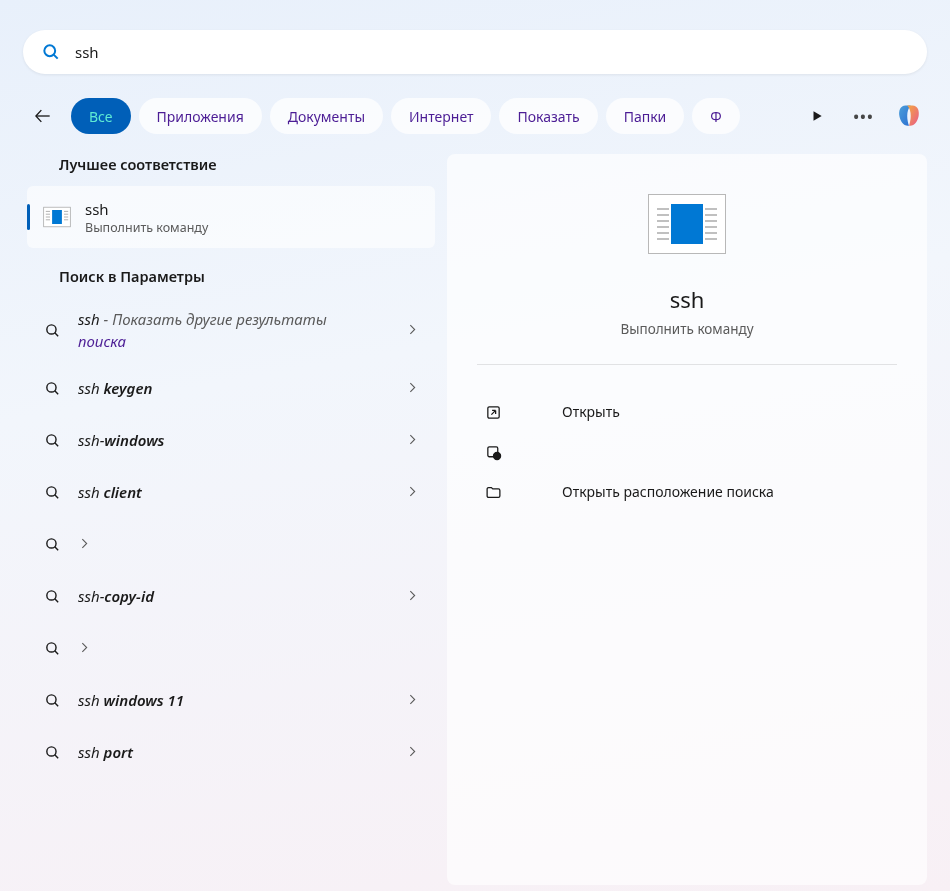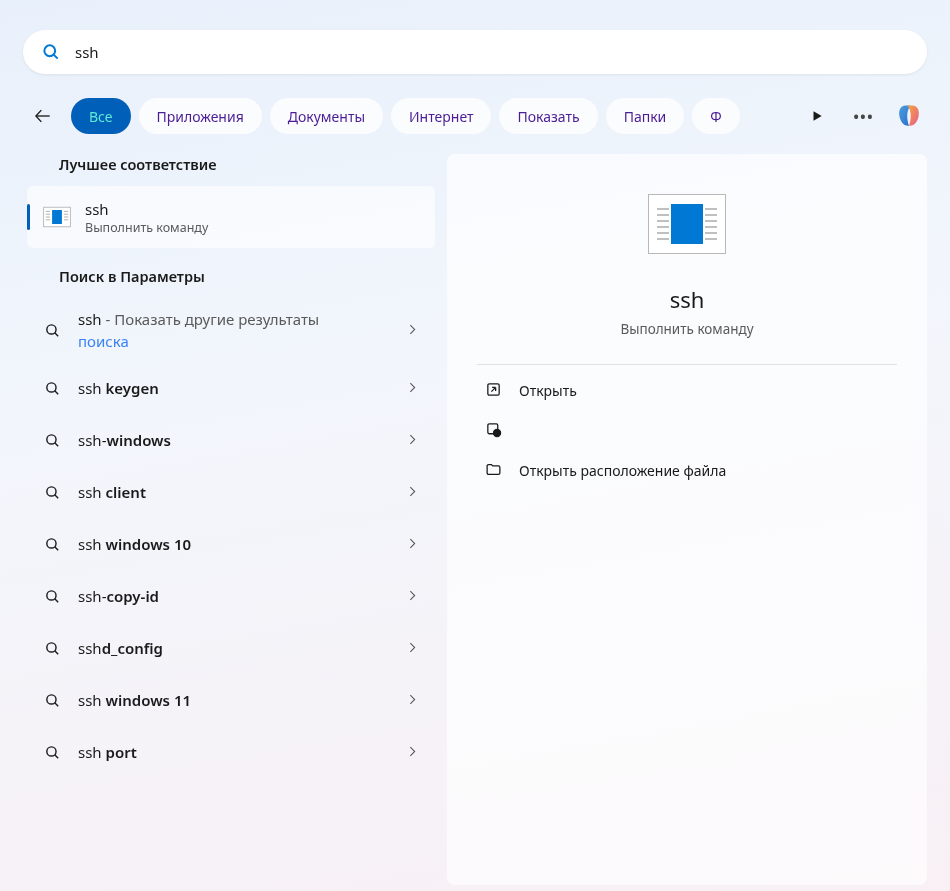--- a/index.html
+++ b/index.html
@@ -21,35 +21,35 @@
 .section-header { font-size: 14.5px; font-weight: 600; color: #1a1a1a; padding: 0 0 12px 40px; margin-left: 19px; }
 .best-match { margin: 0 0 18px 27px; background: rgba(255,255,255,0.6); border-radius: 6px; position: relative; height: 62px; display: flex; align-items: center; padding: 0 14px; cursor: pointer; }
 .best-match::before { content: ""; position: absolute; left: 0; top: 18px; bottom: 18px; width: 3px; background: #005fb8; border-radius: 2px; }
 .best-match .icon-box { width: 32px; height: 32px; display: flex; align-items: center; justify-content: center; margin-right: 12px; }
 .best-match .texts { display: flex; flex-direction: column; }
 .best-match .title { font-size: 15px; font-weight: 400; color: #1a1a1a; }
 .best-match .sub { font-size: 12.5px; color: #5a5a5a; }
 .web-item { height: 52px; display: flex; align-items: center; padding: 0 16px 0 44px; cursor: pointer; position: relative; }
 .web-item.tall { height: 64px; }
 .web-item .search-ico { width: 20px; display: flex; align-items: center; margin-right: 14px; }
-.web-item .label { font-size: 15px; color: #1a1a1a; flex: 1; }
+.web-item .label { font-size: 15px; color: #1a1a1a; flex: 1; font-style: italic; }
 .web-item .label .plain { font-weight: 400; }
 .web-item .label .bold { font-weight: 600; }
 .web-item .label .hint { color: #5a5a5a; font-weight: 400; }
-.web-item .label .hint-block { color: #3b82f6; font-weight: 400; font-size: 15px; display: block; margin-top: 2px; }
+.web-item .label .hint-block { color: #4c1d95; font-weight: 400; font-size: 15px; display: block; margin-top: 2px; }
 .web-item .chev { color: #5a5a5a; }
 .preview-icon { width: 78px; height: 60px; background: #fff; border: 1px solid #b8b8b8; display: flex; align-items: center; justify-content: center; padding: 6px; margin-bottom: 30px; }
 .preview-icon .lines { flex: 1; display: flex; flex-direction: column; gap: 4px; padding: 2px; }
 .preview-icon .lines div { height: 2px; background: #c0c0c0; }
 .preview-icon .square { width: 32px; height: 40px; background: #0078d4; }
 .preview-title { font-size: 22px; color: #1a1a1a; margin-bottom: 6px; }
 .preview-sub { font-size: 13.5px; color: #5a5a5a; margin-bottom: 26px; }
 .divider { width: calc(100% - 60px); height: 1px; background: rgba(0,0,0,0.1); margin-bottom: 16px; }
 .action-list { width: 100%; padding: 0 30px; }
-.action-item { height: 40px; display: flex; align-items: flex-start; cursor: pointer; padding: 0 6px; border-radius: 4px; }
+.action-item { height: 40px; display: flex; align-items: flex-end; cursor: pointer; padding: 0 6px; border-radius: 4px; gap: 43px; }
 .action-item .ico { width: 20px; display: flex; align-items: center; justify-content: center; margin-right: 16px; }
 .action-item .txt { font-size: 14px; color: #1a1a1a; }
 </style>
 </head>
 <body>
 
 <div class="search-bar">
   <svg width="20" height="20" viewBox="0 0 24 24" fill="none" stroke="#0078d4" stroke-width="2.4">
       <circle cx="10.5" cy="10.5" r="6.5"></circle>
       <line x1="20" y1="20" x2="15.2" y2="15.2"></line>
@@ -177,21 +177,20 @@
             <polyline points="8,4 16,12 8,20"></polyline>
           </svg></span>
     </div>
     <div class="web-item">
       <span class="search-ico">
           <svg width="17" height="17" viewBox="0 0 24 24" fill="none" stroke="#1a1a1a" stroke-width="2">
             <circle cx="10.5" cy="10.5" r="6.5"></circle>
             <line x1="20" y1="20" x2="15.2" y2="15.2"></line>
           </svg>
         </span>
-      <span class="label"><span class="plain">ssh </span><span class="bold">windows 10</span></span>
       <span class="chev"><svg width="13" height="13" viewBox="0 0 24 24" fill="none" stroke="#5a5a5a" stroke-width="2">
             <polyline points="8,4 16,12 8,20"></polyline>
           </svg></span>
     </div>
     <div class="web-item">
       <span class="search-ico">
           <svg width="17" height="17" viewBox="0 0 24 24" fill="none" stroke="#1a1a1a" stroke-width="2">
             <circle cx="10.5" cy="10.5" r="6.5"></circle>
             <line x1="20" y1="20" x2="15.2" y2="15.2"></line>
           </svg>
@@ -201,21 +200,20 @@
             <polyline points="8,4 16,12 8,20"></polyline>
           </svg></span>
     </div>
     <div class="web-item">
       <span class="search-ico">
           <svg width="17" height="17" viewBox="0 0 24 24" fill="none" stroke="#1a1a1a" stroke-width="2">
             <circle cx="10.5" cy="10.5" r="6.5"></circle>
             <line x1="20" y1="20" x2="15.2" y2="15.2"></line>
           </svg>
         </span>
-      <span class="label"><span class="plain">ssh</span><span class="bold">d_config</span></span>
       <span class="chev"><svg width="13" height="13" viewBox="0 0 24 24" fill="none" stroke="#5a5a5a" stroke-width="2">
             <polyline points="8,4 16,12 8,20"></polyline>
           </svg></span>
     </div>
     <div class="web-item">
       <span class="search-ico">
           <svg width="17" height="17" viewBox="0 0 24 24" fill="none" stroke="#1a1a1a" stroke-width="2">
             <circle cx="10.5" cy="10.5" r="6.5"></circle>
             <line x1="20" y1="20" x2="15.2" y2="15.2"></line>
           </svg>
@@ -279,17 +277,17 @@
               <circle cx="17" cy="17" r="5" fill="#1a1a1a"></circle>
             </svg>
           </span>
       </div>
       <div class="action-item">
         <span class="ico">
             <svg width="17" height="17" viewBox="0 0 24 24" fill="none" stroke="#1a1a1a" stroke-width="1.8">
               <path d="M3 7 a2 2 0 0 1 2-2 h4 l2 2 h8 a2 2 0 0 1 2 2 v8 a2 2 0 0 1-2 2 H5 a2 2 0 0 1-2-2 Z"></path>
             </svg>
           </span>
-        <span class="txt">Открыть расположение файла</span>
+        <span class="txt">Открыть расположение поиска</span>
       </div>
     </div>
   </div>
 </div>
 
 </body></html>

